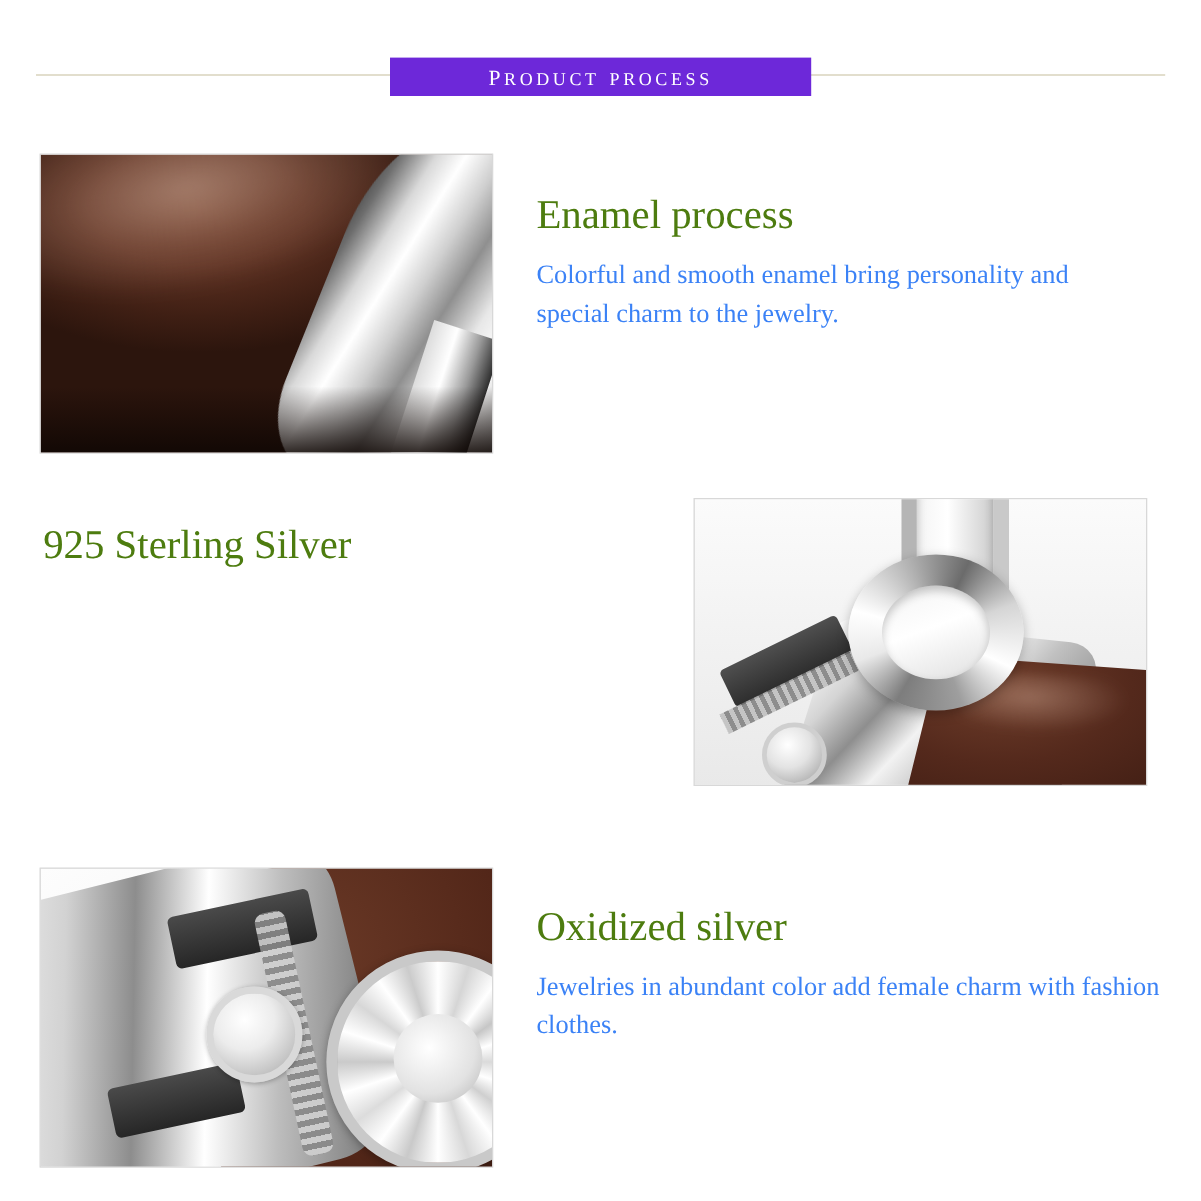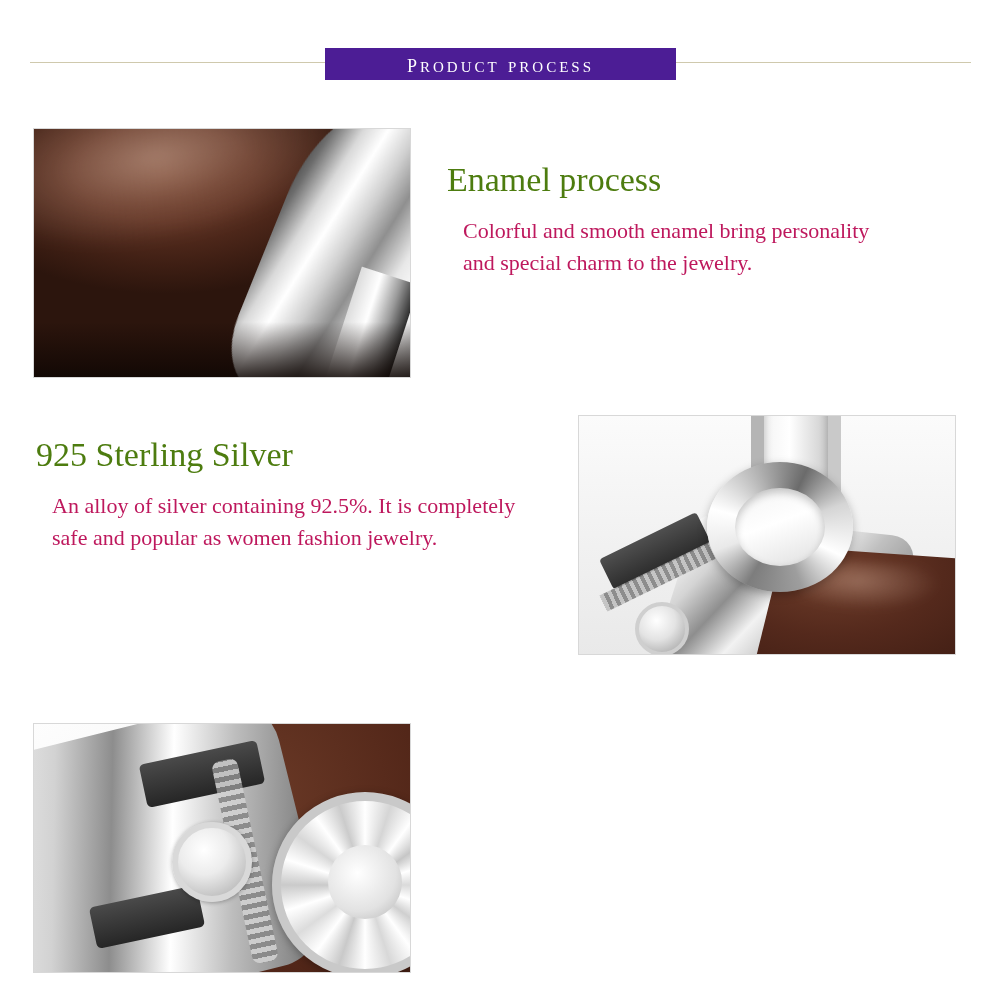--- a/index.html
+++ b/index.html
@@ -31,21 +31,21 @@
     width: 941px;
     height: 1px;
     background: #cfc9ad;
   }
   .header-banner {
     position: absolute;
     top: 48px;
     left: 325px;
     width: 351px;
     height: 32px;
-    background: #4c1d95;
+    background: #6d28d9;
     display: flex;
     align-items: center;
     justify-content: center;
   }
   .header-banner .title {
     color: #ffffff;
     font-family: "Liberation Serif", serif;
     font-size: 21px;
     letter-spacing: 3px;
     font-variant: small-caps;
@@ -72,23 +72,23 @@
     font-size: 33px;
     font-weight: 400;
     color: #4d7c0f;
     margin: 0 0 10px 0;
     line-height: 1.15;
     white-space: nowrap;
   }
   .body-text {
     font-family: "Liberation Serif", serif;
     font-size: 22px;
-    color: #be185d;
+    color: #3b82f6;
     line-height: 1.45;
-    margin: 16px;
+    margin: 0;
   }
 
   
   #photo-enamel {
     left: 33px;
     top: 128px;
     width: 378px;
     height: 250px;
   }
   #photo-enamel .bg {
@@ -378,21 +378,20 @@
   <div class="dark-bottom"></div>
 </div>
 
 <div class="text-col" id="text-enamel">
   <h2 class="heading">Enamel process</h2>
   <p class="body-text">Colorful and smooth enamel bring personality and special charm to the jewelry.</p>
 </div>
 
 <div class="text-col" id="text-sterling">
   <h2 class="heading">925 Sterling Silver</h2>
-  <p class="body-text">An alloy of silver containing 92.5%. It is completely safe and popular as women fashion jewelry.</p>
 </div>
 
 <div class="photo" id="photo-ring">
   <div class="bg"></div>
   <div class="pendant"></div>
   <div class="enamel-brown"></div>
   <div class="bar-dark"></div>
   <div class="edge-pave"></div>
   <div class="stone-sm"></div>
   <div class="loop"></div>
@@ -404,13 +403,15 @@
   <div class="enamel"></div>
   <div class="band"></div>
   <div class="ox1"></div>
   <div class="ox2"></div>
   <div class="pave-edge"></div>
   <div class="cz-small"></div>
   <div class="cz-big"></div>
 </div>
 
 <div class="text-col" id="text-oxidized">
+  <h2 class="heading">Oxidized silver</h2>
+  <p class="body-text"> Jewelries in abundant color add female charm with fashion clothes.</p>
 </div>
 
 </body></html>

